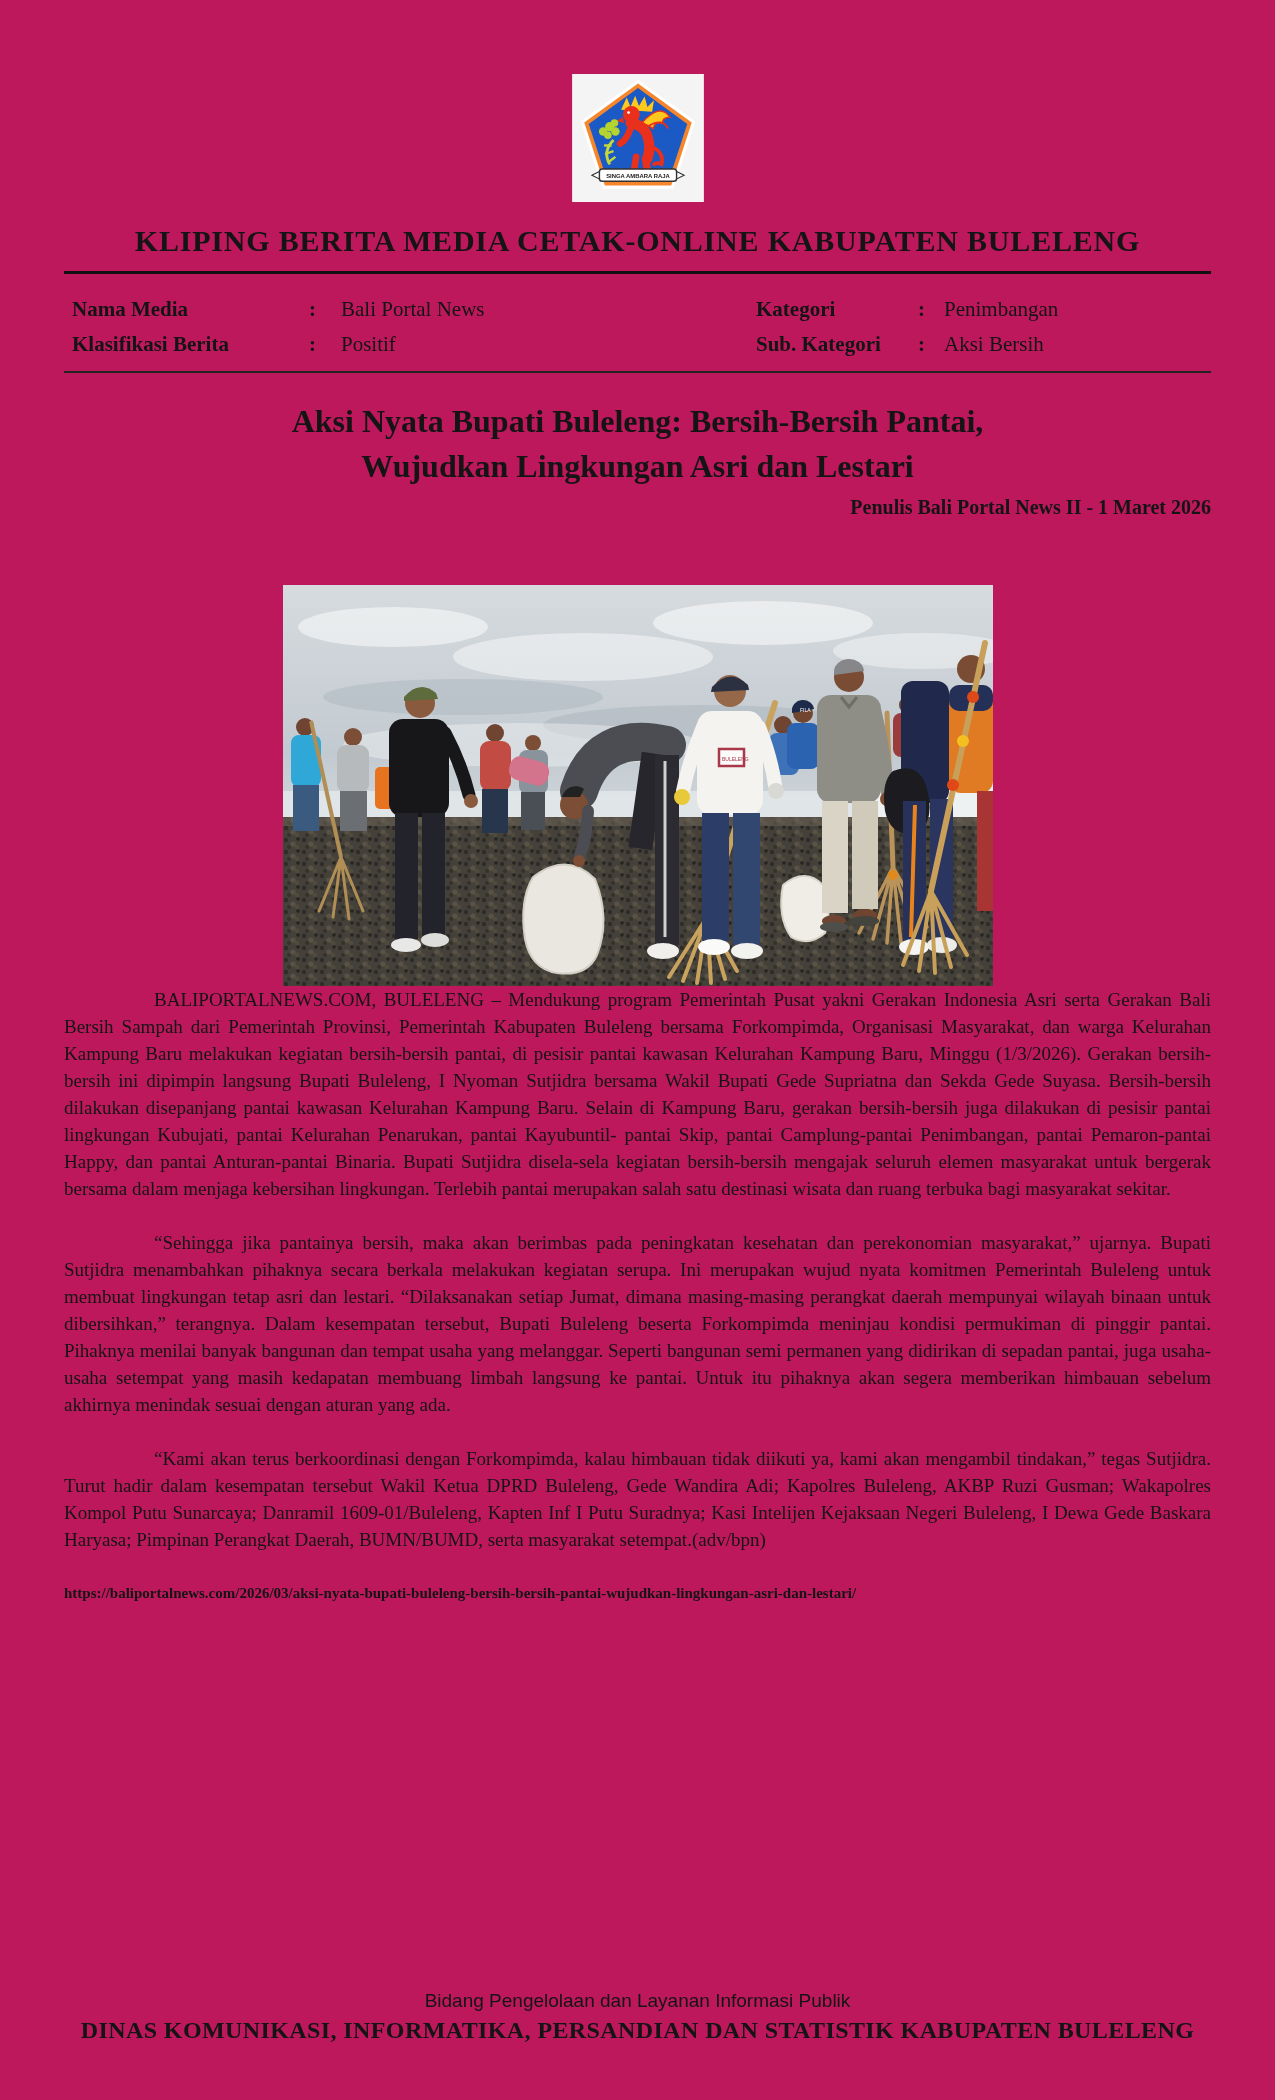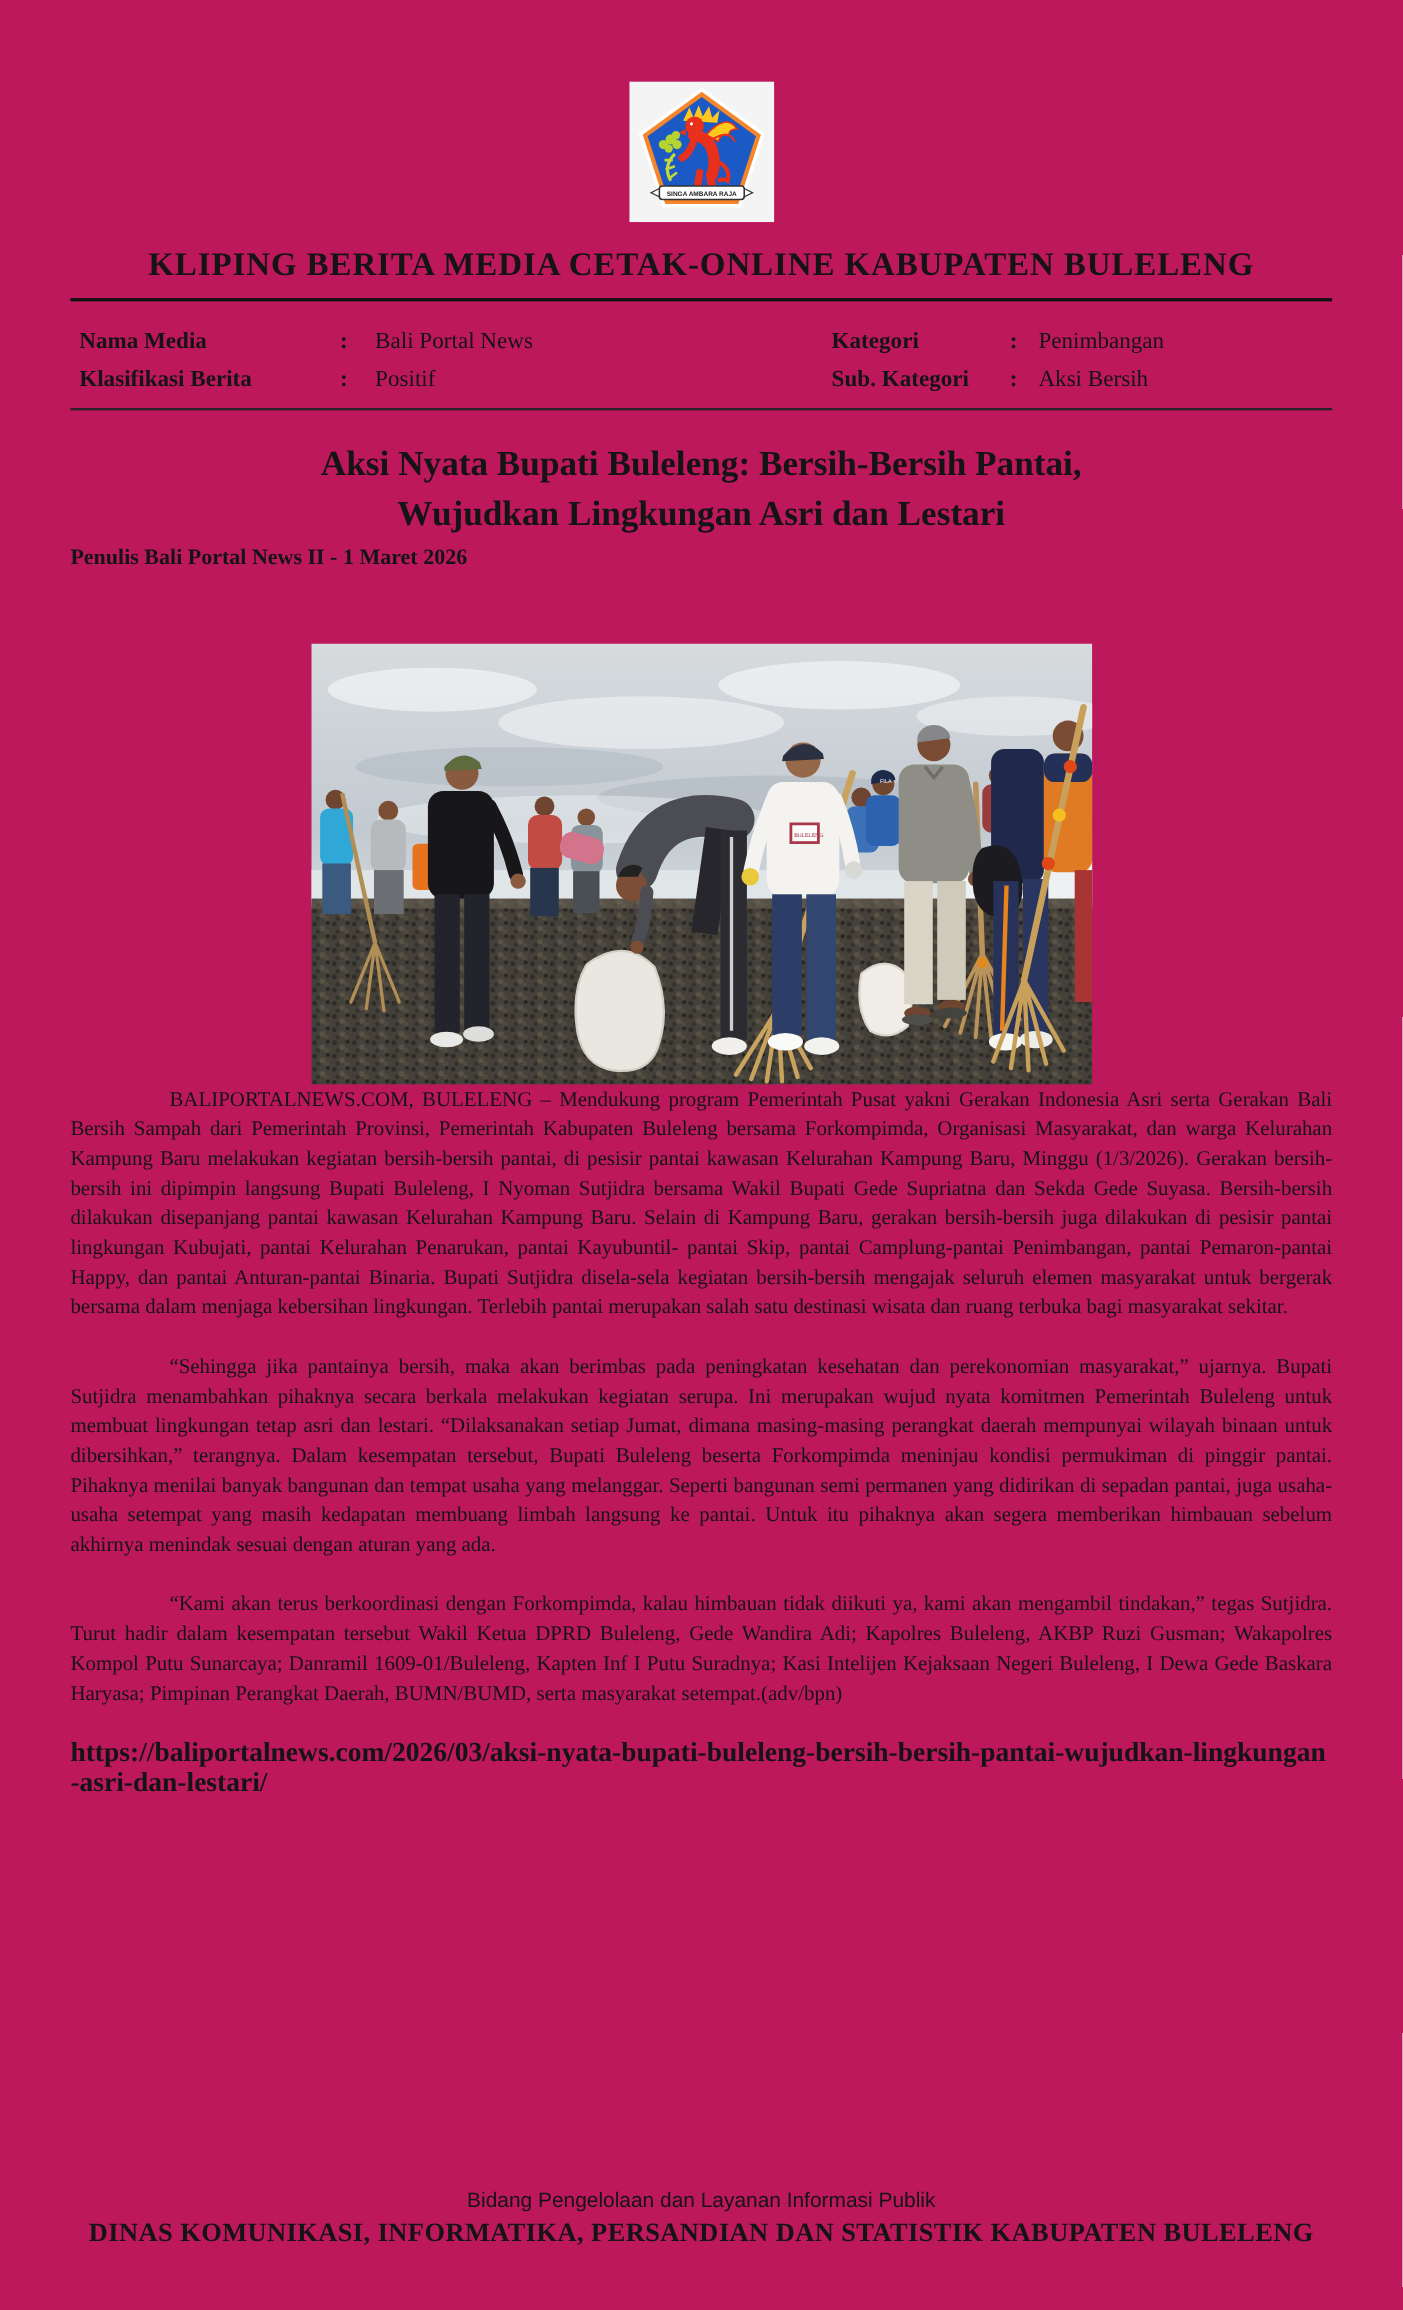--- a/index.html
+++ b/index.html
@@ -44,36 +44,36 @@
   .article-title {
     margin: 26px auto 0;
     max-width: 820px;
     text-align: center;
     font-size: 32px;
     line-height: 1.42;
     font-weight: bold;
   }
   .article-byline {
     margin: 6px 0 0;
-    text-align: left;
+    text-align: right;
     font-size: 20px;
     font-weight: bold;
   }
 
   .photo-wrap { width: 710px; height: 401px; margin: 66px auto 0; }
   .photo-wrap svg { display: block; }
 
   .article-body {
     font-size: 19px;
     line-height: 27px;
     text-align: justify;
   }
   .article-body p { margin: 0 0 27px; text-indent: 90px; }
   .source-url {
-    font-size: 25px;
+    font-size: 15px;
     font-weight: bold;
     word-break: break-all;
     color: #141414;
     text-decoration: none;
     display: block;
   }
 
   .footer {
     position: absolute;
     left: 0; right: 0;

